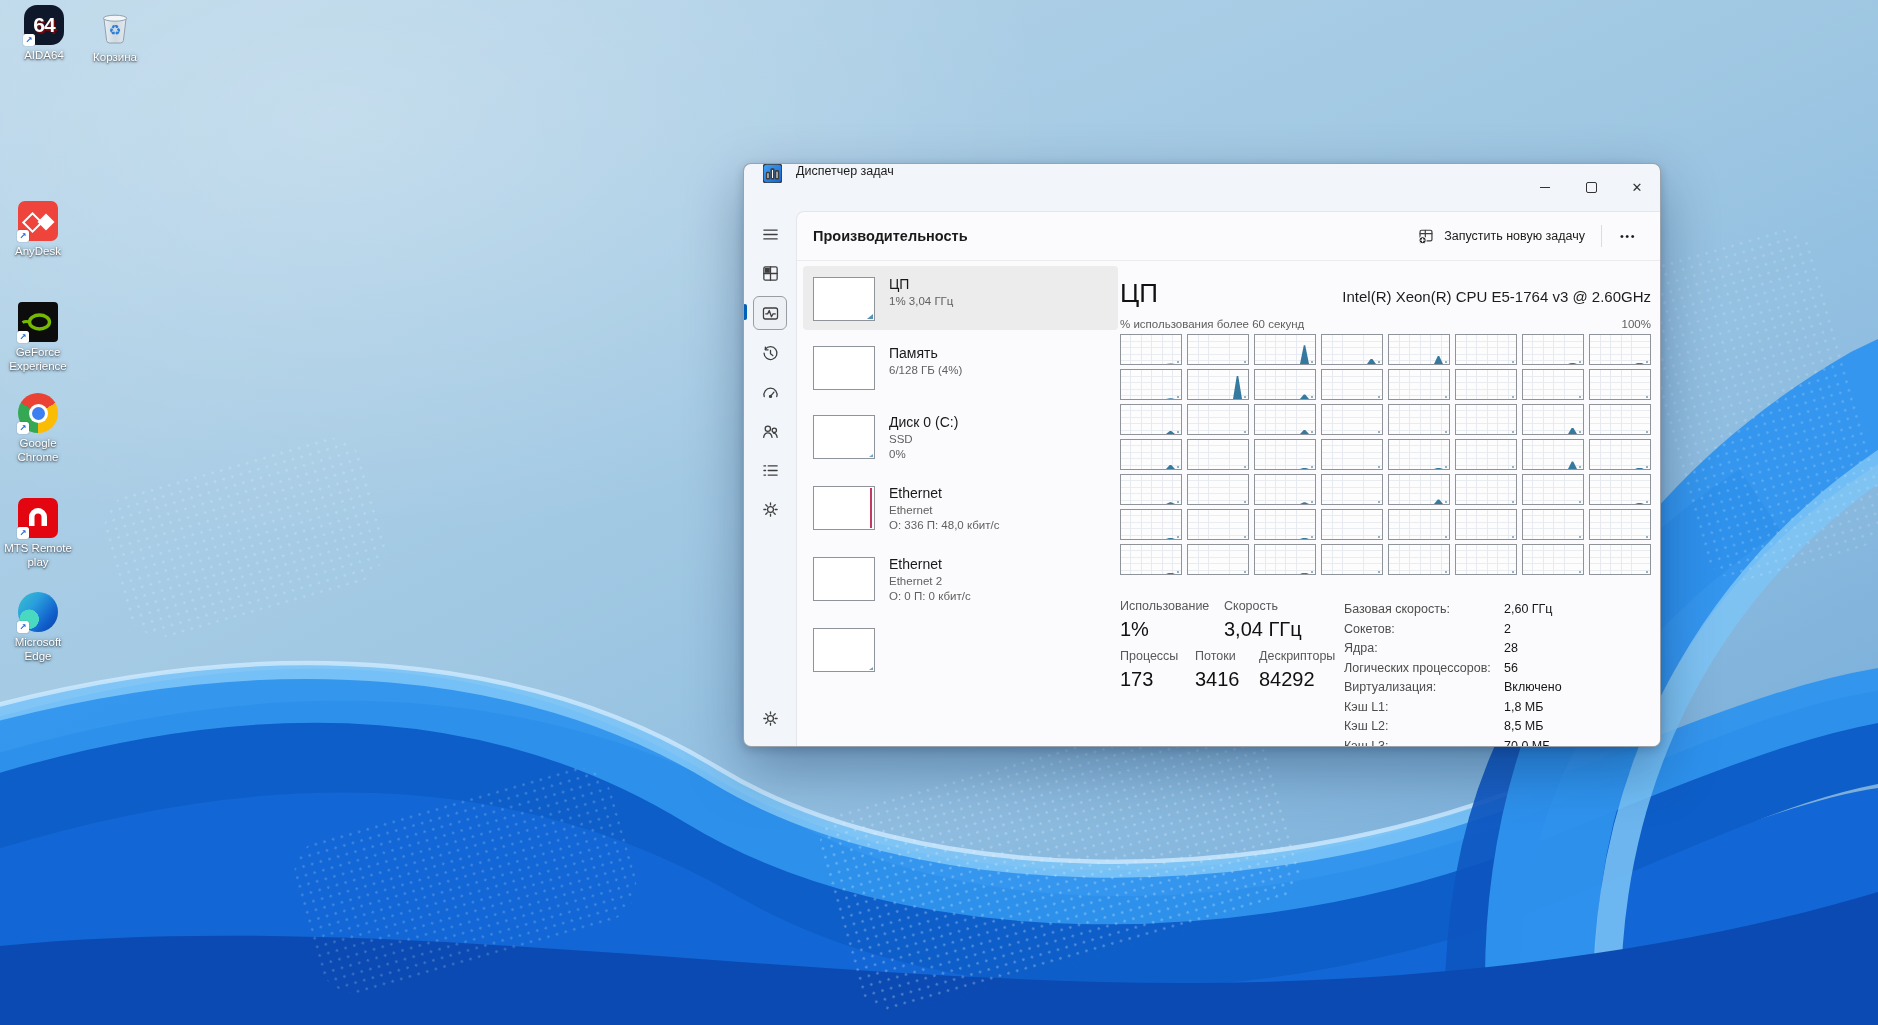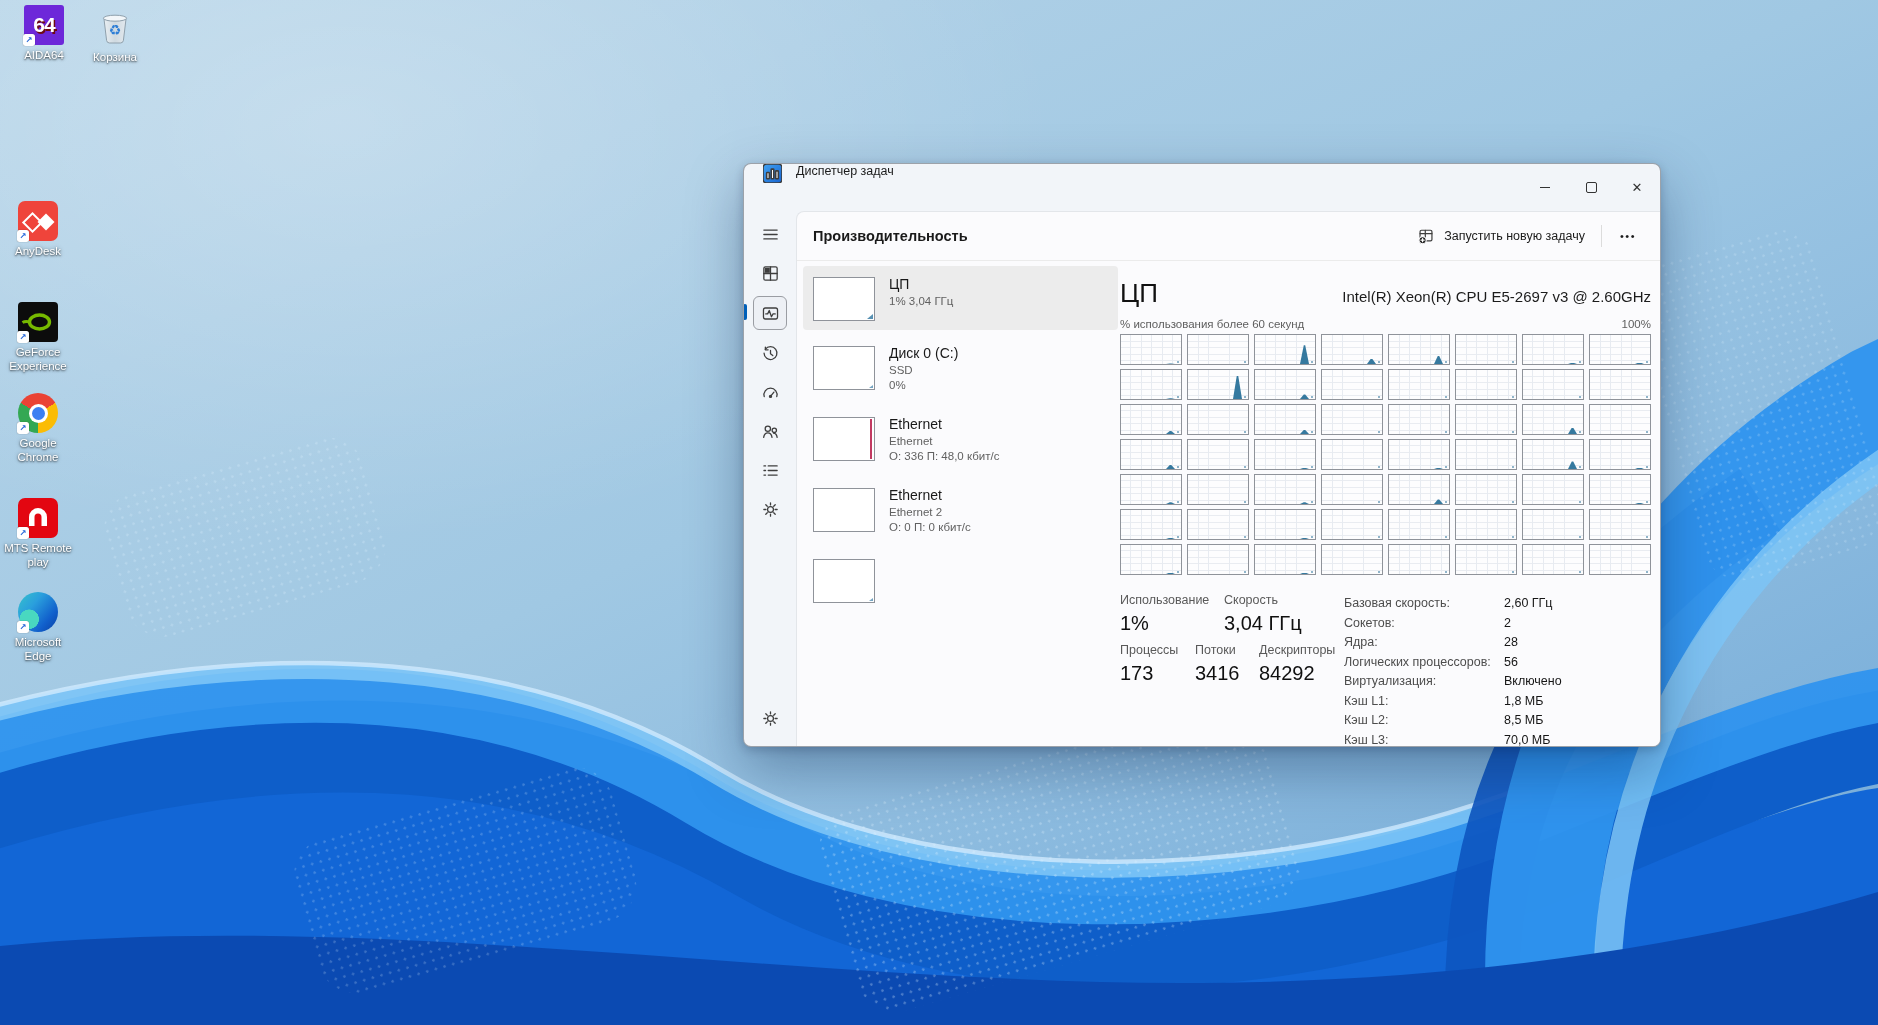--- a/index.html
+++ b/index.html
@@ -26,21 +26,21 @@
          box-shadow:0 0 1px rgba(0,0,0,.5);line-height:1}
   .desk-label{margin-top:4px;font-size:11.5px;line-height:13.5px;color:#fff;white-space:pre-line;
               text-shadow:0 1px 2px rgba(0,0,0,.7),0 0 4px rgba(0,0,0,.35)}
   .di-aida64{left:7px;top:5px}
   .di-recycle-bin{left:78px;top:7px}
   .di-anydesk{left:1px;top:201px}
   .di-geforce-experience{left:1px;top:302px}
   .di-google-chrome{left:1px;top:393px}
   .di-mts-remote-play{left:1px;top:498px}
   .di-microsoft-edge{left:1px;top:592px}
-  .art-aida64{background:#6d28d9;border-radius:3px}
+  .art-aida64{background:#0f172a;border-radius:13px}
   .aida-num{font-size:21px;font-weight:bold;color:#fff;text-shadow:1.5px 1.5px 0 #6e0a10;letter-spacing:-1px}
   .art-anydesk{background:#ef443b;border-radius:7px}
   .ad-d1{position:absolute;left:7px;top:13.5px;width:11px;height:11px;border:2.6px solid #fff;transform:rotate(45deg)}
   .ad-d2{position:absolute;left:22px;top:14.5px;width:12px;height:12px;background:#fff;transform:rotate(45deg)}
   .art-geforce-experience{background:#0c0c0c;border-radius:4px}
   .art-google-chrome{border-radius:50%;
       background:conic-gradient(from -60deg,#ea4335 0 120deg,#fbbc05 120deg 240deg,#34a853 240deg 360deg)}
   .chrome-mid{width:19px;height:19px;border-radius:50%;background:#fff;display:flex;align-items:center;justify-content:center}
   .chrome-core{width:13px;height:13px;border-radius:50%;background:#3c7ff2}
   .art-mts-remote-play{background:#e30611;border-radius:7px}
@@ -100,21 +100,21 @@
   .axis-max{margin-left:auto}
   .grid{display:grid;grid-template-columns:repeat(8,1fr);gap:4px 5px}
   .cell{height:29px;border:1px solid #8f939a;position:relative;overflow:hidden;background-color:#fdfdfe;
     background-image:
       repeating-linear-gradient(to right,transparent 0 9.5px,#e7ebf1 9.5px 10.5px),
       repeating-linear-gradient(to bottom,transparent 0 5.5px,#e9ecf1 5.5px 6.5px)}
   .spike{position:absolute;bottom:0;right:6px;width:9px;background:#35799f;
          clip-path:polygon(0 100%,42% 0,58% 0,100% 100%)}
   .nowdot{position:absolute;right:2px;bottom:1px;width:2px;height:2px;background:#35799f;opacity:.55}
   
-  .stats-row{display:flex;margin-top:18px;flex:1;min-height:0}
+  .stats-row{display:flex;margin-top:24px;flex:1;min-height:0}
   .stats-left{width:224px;flex:0 0 auto}
   .srow{display:flex;margin-bottom:8px}
   .stat .lbl{font-size:12.5px;color:#595959;margin-bottom:5px}
   .stat .val{font-size:20px;color:#101010}
   .specs{flex:1;min-width:0;padding-top:1px}
   .spec{display:flex;font-size:12.5px;line-height:19.5px}
   .spec .l{width:160px;color:#4d4d4d}
   .spec .v{color:#161616}
   .spec .v.bold{font-weight:normal;}
 </style>
@@ -342,20 +342,27 @@
             <div class="perf-item selected">
       <div class="thumb">
                 <span class="corner"></span>
               </div>
       <div class="txt">
         <div class="pi-title">ЦП</div>
                 <div class="pi-line">1%  3,04 ГГц</div>
       </div>
             </div>
             <div class="perf-item">
+      <div class="thumb"></div>
+      <div class="txt">
+        <div class="pi-title">Память</div>
+                <div class="pi-line">6/128 ГБ (4%)</div>
+      </div>
+            </div>
+            <div class="perf-item">
       <div class="thumb">
                 <span class="corner small"></span>
               </div>
       <div class="txt">
         <div class="pi-title">Диск 0 (C:)</div>
                 <div class="pi-line">SSD</div>
                 <div class="pi-line">0%</div>
       </div>
             </div>
             <div class="perf-item">
@@ -378,21 +385,21 @@
             </div>
             <div class="perf-item">
       <div class="thumb">
                 <span class="corner small"></span>
               </div>
             </div>
           </div>
         <div class="detail">
           <div class="detail-head">
             <span class="cpu-big">ЦП</span>
-            <span class="cpu-sub">Intel(R) Xeon(R) CPU E5-2697 v3 @ 2.60GHz</span>
+            <span class="cpu-sub">Intel(R) Xeon(R) CPU E5-1764 v3 @ 2.60GHz</span>
           </div>
           <div class="axis-row">
             <span>% использования более 60 секунд</span>
             <span class="axis-max">100%</span>
           </div>
           <div class="grid">
               <div class="cell">
                 <span class="nowdot"></span>
                 <span class="spike" style="height: 2%; background: rgb(53, 121, 159);"></span>
               </div>

